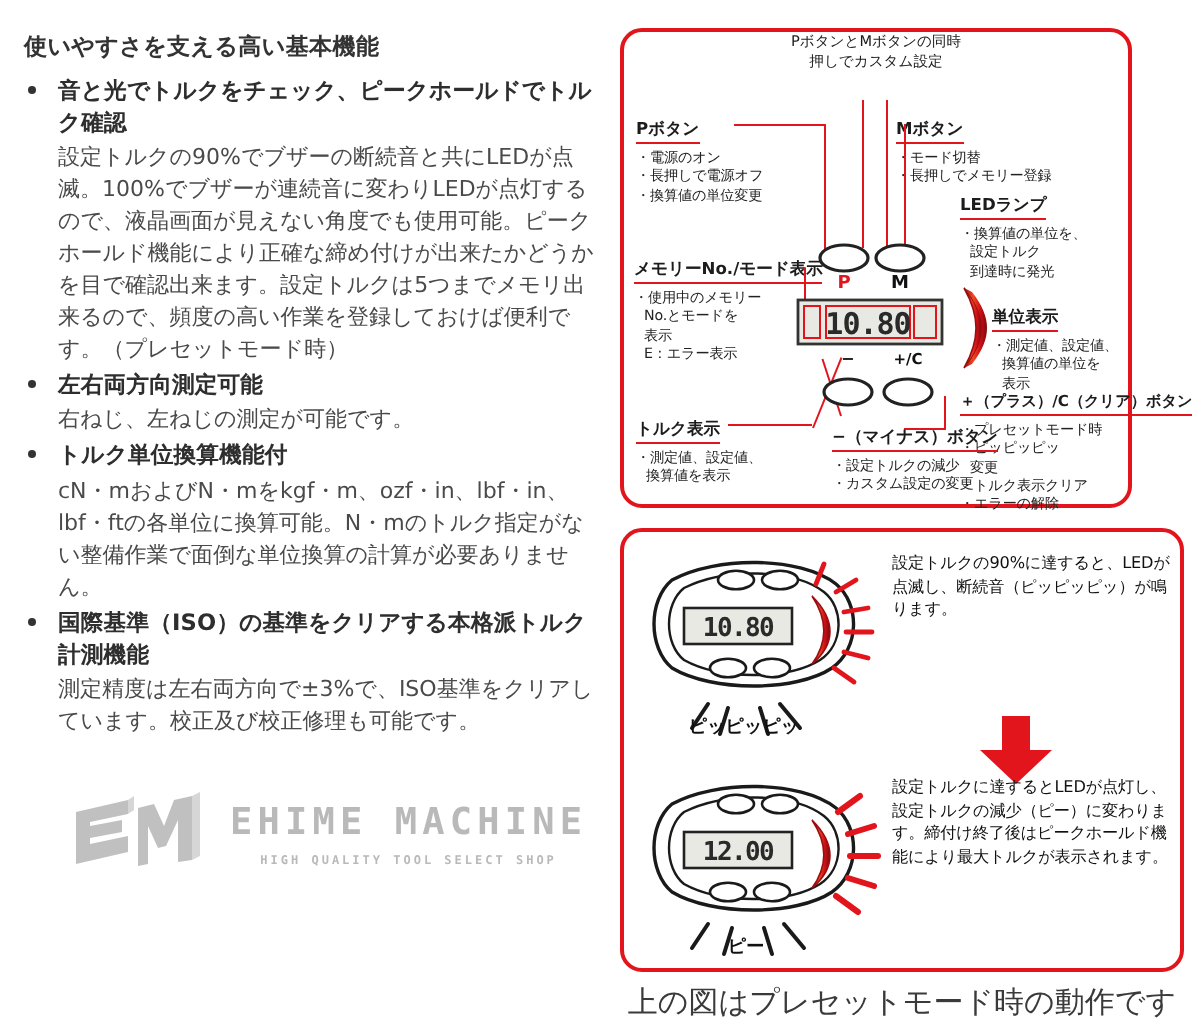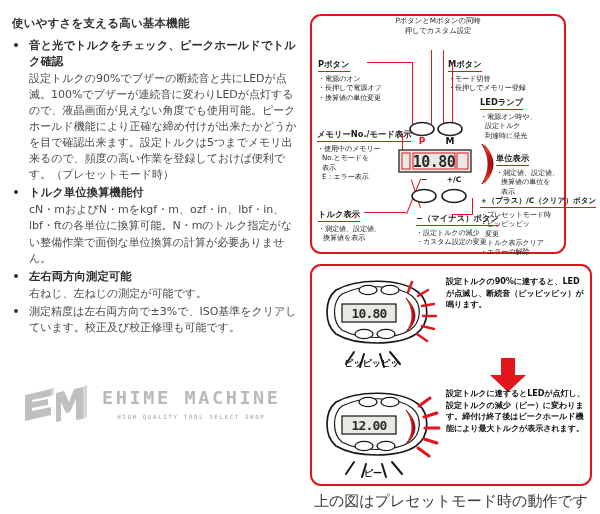--- a/index.html
+++ b/index.html
@@ -58,23 +58,24 @@
     font-size: 11px;
     color: #4a4a4a;
     line-height: 1.46;
     letter-spacing: 0px;
     margin-top: 1px;
   }
 
   
   #brand-logo {
     position: absolute;
-    left: 23px; top: 385px;
+    left: 36px; top: 385px;
     width: 270px; height: 62px;
     display: flex;
+    align-items: center;
   }
   #logo-mark {
     width: 66px; height: 40px;
     flex: 0 0 auto;
   }
   #logo-text-block {
     margin-left: 13px;
     padding-top: 2px;
   }
   #logo-wordmark {
@@ -190,21 +191,21 @@
   .op-wrench {
     position: absolute;
     left: 2px; top: 0;
     width: 122px; height: 96px;
   }
   .op-text {
     position: absolute;
     left: 128px; top: 2px;
     width: 140px;
     font-size: 8.1px;
-    font-weight: bold;
+    font-weight: normal;
     color: #111111;
     line-height: 1.44;
     letter-spacing: -0.1px;
   }
   #down-arrow {
     position: absolute;
     left: 176px; top: 92px;
     width: 40px; height: 34px;
   }
   #preset-caption {
@@ -227,32 +228,33 @@
   <div id="features-list">
 
     <div class="feature-item">
       <span class="feature-bullet"></span>
       <div class="feature-title">音と光でトルクをチェック、ピークホールドでトルク確認</div>
       <div class="feature-body">設定トルクの90%でブザーの断続音と共にLEDが点滅。100%でブザーが連続音に変わりLEDが点灯するので、液晶画面が見えない角度でも使用可能。ピークホールド機能により正確な締め付けが出来たかどうかを目で確認出来ます。設定トルクは5つまでメモリ出来るので、頻度の高い作業を登録しておけば便利です。（プレセットモード時）</div>
     </div>
 
     <div class="feature-item">
       <span class="feature-bullet"></span>
+      <div class="feature-title">左右両方向測定可能</div>
+      <div class="feature-body">右ねじ、左ねじの測定が可能です。</div>
+    </div>
+
+    <div class="feature-item">
+      <span class="feature-bullet"></span>
       <div class="feature-title">トルク単位換算機能付</div>
       <div class="feature-body">cN・mおよびN・mをkgf・m、ozf・in、lbf・in、lbf・ftの各単位に換算可能。N・mのトルク指定がない整備作業で面倒な単位換算の計算が必要ありません。</div>
     </div>
 
     <div class="feature-item">
       <span class="feature-bullet"></span>
-      <div class="feature-title">左右両方向測定可能</div>
-      <div class="feature-body">右ねじ、左ねじの測定が可能です。</div>
-    </div>
-
-    <div class="feature-item">
-      <span class="feature-bullet"></span>
+      <div class="feature-title">国際基準（ISO）の基準をクリアする本格派トルク計測機能</div>
       <div class="feature-body">測定精度は左右両方向で±3%で、ISO基準をクリアしています。校正及び校正修理も可能です。</div>
     </div>
 
   </div>
 
   <div id="brand-logo">
     <svg id="logo-mark" viewBox="0 0 66 40">
       <g fill="#c0c0c0">
         <polygon points="2,10 28,4 28,11 9,15 9,17 25,14 25,20 9,23 9,26 28,22 28,30 2,36"></polygon>
         <polygon points="33,8 41,6 46,17 51,4 60,2 60,34 53,35 53,14 47,27 43,28 38,17 38,36 33,37"></polygon>
@@ -295,21 +297,21 @@
       <div class="callout-lines">
         <div>・モード切替</div>
         <div>・長押しでメモリー登録</div>
       </div>
     </div>
     <div class="lead lead-v" style="left:140px; top:46px; height:66px;"></div>
 
     <div class="callout" id="callout-led-lamp">
       <div class="callout-title">LEDランプ</div>
       <div class="callout-lines">
-        <div>・電源オン時や、</div>
+        <div>・換算値の単位を、</div>
         <div class="ind">設定トルク</div>
         <div class="ind">到達時に発光</div>
       </div>
     </div>
 
     <div class="callout" id="callout-memory-no">
       <div class="callout-title">メモリーNo./モード表示</div>
       <div class="callout-lines">
         <div>・使用中のメモリー</div>
         <div class="ind">No.とモードを</div>

